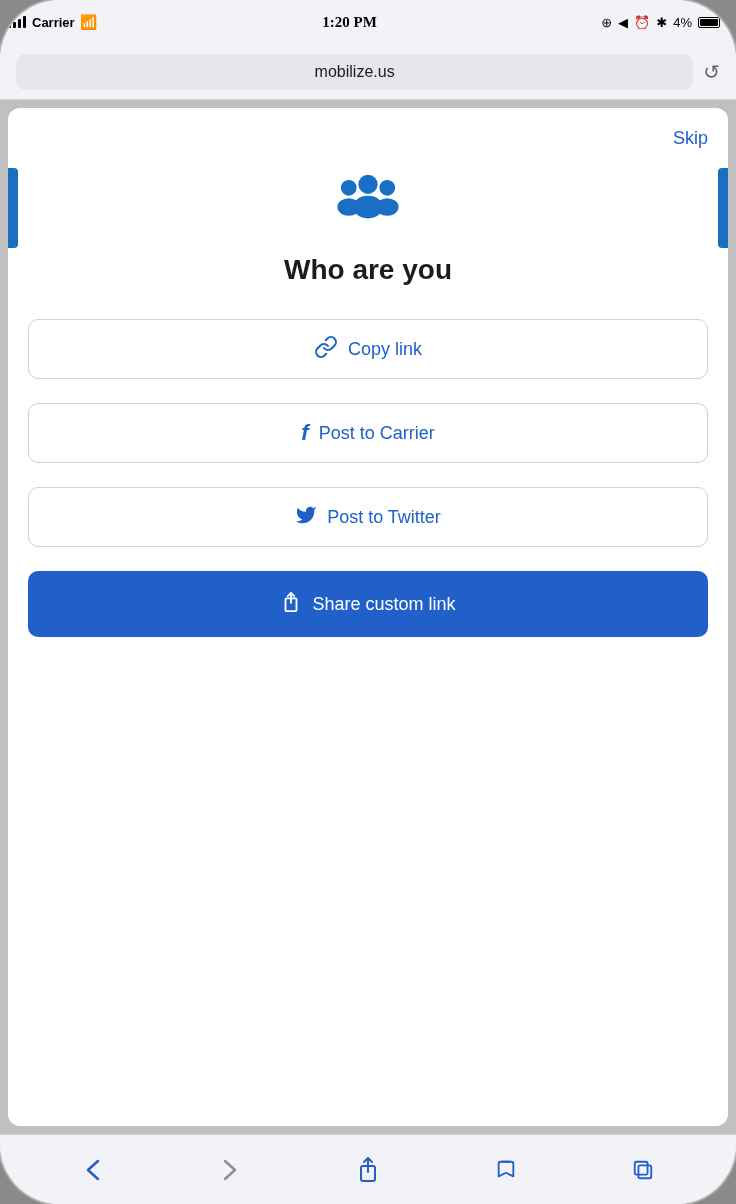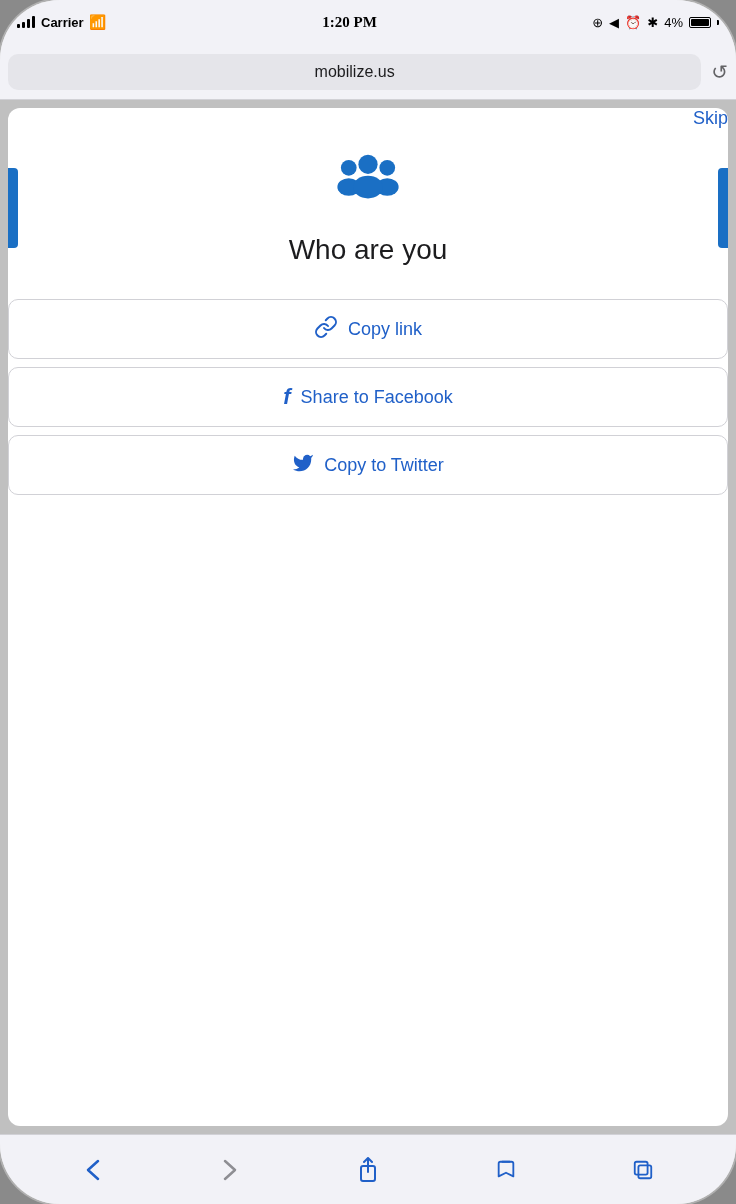--- a/index.html
+++ b/index.html
@@ -25,21 +25,21 @@
       box-shadow: 0 0 0 2px #b0b0b0, inset 0 0 0 2px #e0e0e0;
     }
 
     
     .status-bar {
       background: #f2f2f7;
       height: 44px;
       display: flex;
       align-items: center;
       justify-content: space-between;
-      padding: 0 17px;
+      padding: 0 8px;
       flex-shrink: 0;
     }
 
     .status-left {
       display: flex;
       align-items: center;
       gap: 6px;
       font-size: 13px;
       font-weight: 600;
     }
@@ -70,21 +70,21 @@
       font-size: 13px;
       font-weight: 500;
     }
 
     
     .browser-bar {
       background: #f2f2f7;
       height: 56px;
       display: flex;
       align-items: center;
-      padding: 0 8px;
+      padding: 0 16px;
       gap: 10px;
       flex-shrink: 0;
       border-bottom: 1px solid #d1d1d6;
     }
 
     .url-bar {
       flex: 1;
       background: #e5e5ea;
       border-radius: 10px;
       height: 36px;
@@ -108,20 +108,21 @@
       display: flex;
       flex-direction: column;
       padding: 8px;
       overflow: hidden;
     }
 
     .card {
       background: #ffffff;
       border-radius: 12px;
       flex: 1;
+      padding: 20px;
       position: relative;
       display: flex;
       flex-direction: column;
       align-items: center;
       overflow: hidden;
     }
 
     
     .card-accent-left {
       position: absolute;
@@ -154,32 +155,32 @@
 
     .group-icon {
       color: #1a6fc4;
       font-size: 52px;
       margin-bottom: 20px;
       line-height: 1;
     }
 
     .heading {
       font-size: 28px;
-      font-weight: 400;
+      font-weight: 700;
       color: #1c1c1e;
       text-align: right;
       line-height: 1.25;
       margin-bottom: 32px;
     }
 
     .actions {
       width: 100%;
       display: flex;
       flex-direction: column;
-      gap: 8px;
+      gap: 24px;
       justify-content: flex-end;
     }
 
     .action-btn {
       width: 100%;
       height: 60px;
       border: 1.5px solid #d1d1d6;
       border-radius: 10px;
       background: #ffffff;
       display: flex;
@@ -340,33 +341,42 @@
             <svg width="24" height="24" viewBox="0 0 24 24" fill="none" xmlns="http://www.w3.org/2000/svg">
               <path d="M10 13a5 5 0 0 0 7.54.54l3-3a5 5 0 0 0-7.07-7.07l-1.72 1.71" stroke="#2060c8" stroke-width="2" stroke-linecap="round" stroke-linejoin="round"></path>
               <path d="M14 11a5 5 0 0 0-7.54-.54l-3 3a5 5 0 0 0 7.07 7.07l1.71-1.71" stroke="#2060c8" stroke-width="2" stroke-linecap="round" stroke-linejoin="round"></path>
             </svg>
           </span>
           <span>Copy link</span>
         </button>
 
         <button class="action-btn">
           <span class="btn-icon" style="color:#2060c8; font-weight:700; font-size:22px; font-style:italic;">f</span>
-          <span>Share to Facebook</span>
+          <span>Post to Carrier</span>
         </button>
 
         <button class="action-btn">
           <span class="btn-icon">
             <svg width="22" height="22" viewBox="0 0 24 24" fill="#2060c8" xmlns="http://www.w3.org/2000/svg">
               <path d="M23 3a10.9 10.9 0 0 1-3.14 1.53 4.48 4.48 0 0 0-7.86 3v1A10.66 10.66 0 0 1 3 4s-4 9 5 13a11.64 11.64 0 0 1-7 2c9 5 20 0 20-11.5a4.5 4.5 0 0 0-.08-.83A7.72 7.72 0 0 0 23 3z"></path>
             </svg>
           </span>
-          <span>Copy to Twitter</span>
+          <span>Post to Twitter</span>
         </button>
 
 
+        <button class="action-btn action-btn-primary">
+          <span class="btn-icon">
+            <svg width="22" height="22" viewBox="0 0 24 24" fill="none" xmlns="http://www.w3.org/2000/svg">
+              <rect x="6" y="8" width="12" height="14" rx="1" stroke="white" stroke-width="2"></rect>
+              <path d="M12 2v11M8.5 5.5L12 2l3.5 3.5" stroke="white" stroke-width="2" stroke-linecap="round" stroke-linejoin="round"></path>
+            </svg>
+          </span>
+          <span style="color:#ffffff;">Share custom link</span>
+        </button>
 
       </div>
     </div>
   </div>
 
   <div class="bottom-bar">
     <div class="bottom-icon">
       <svg width="14" height="22" viewBox="0 0 14 22" fill="none">
         <path d="M12 2L2 11l10 9" stroke="#2060c8" stroke-width="2.5" stroke-linecap="round" stroke-linejoin="round"></path>
       </svg>

